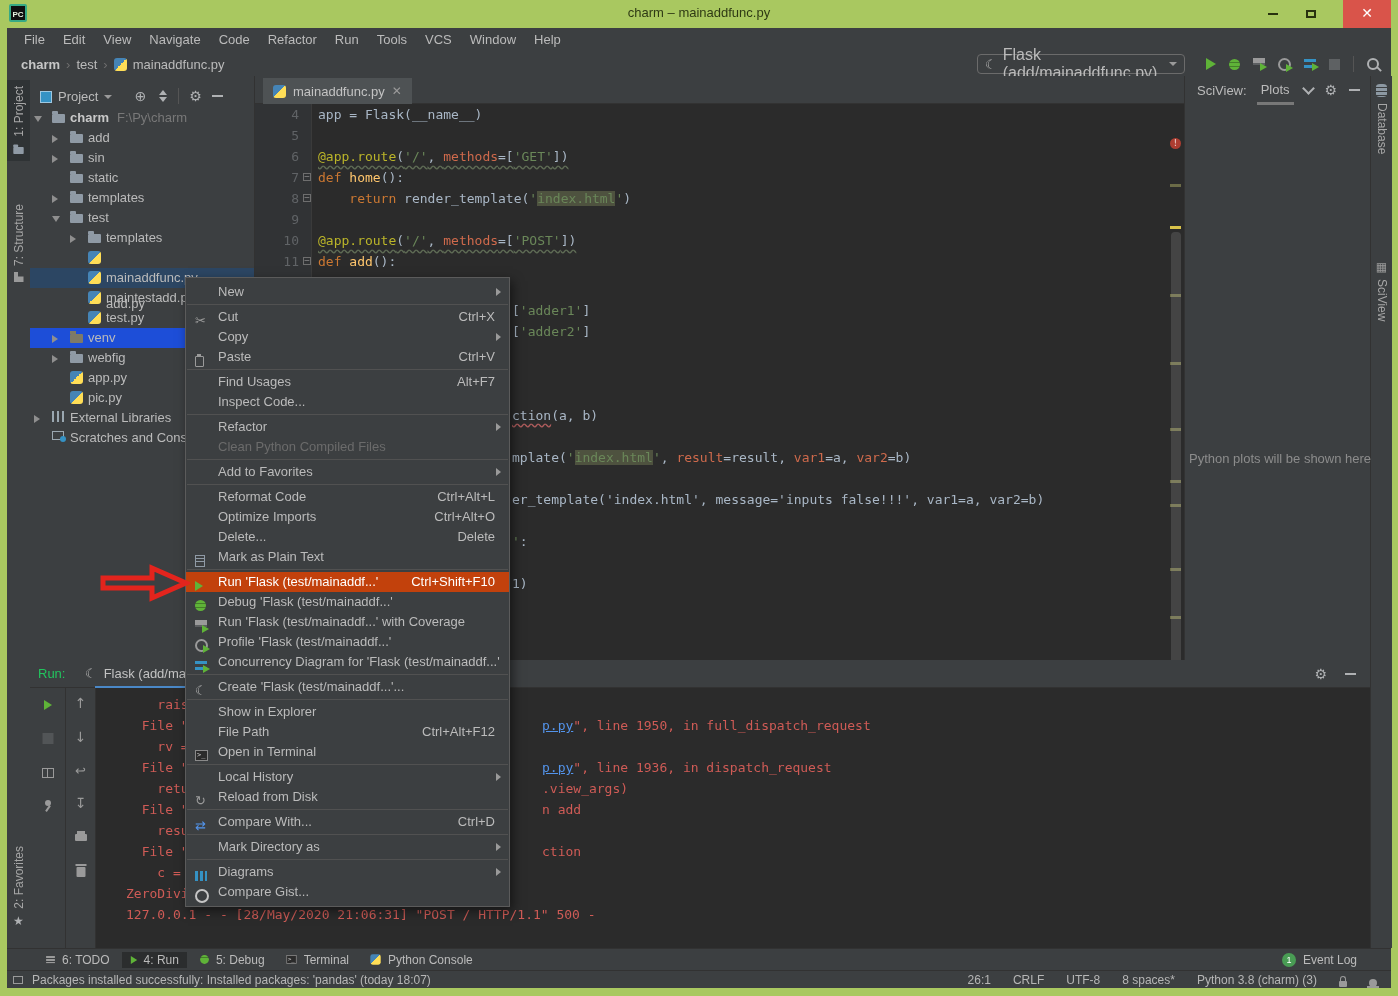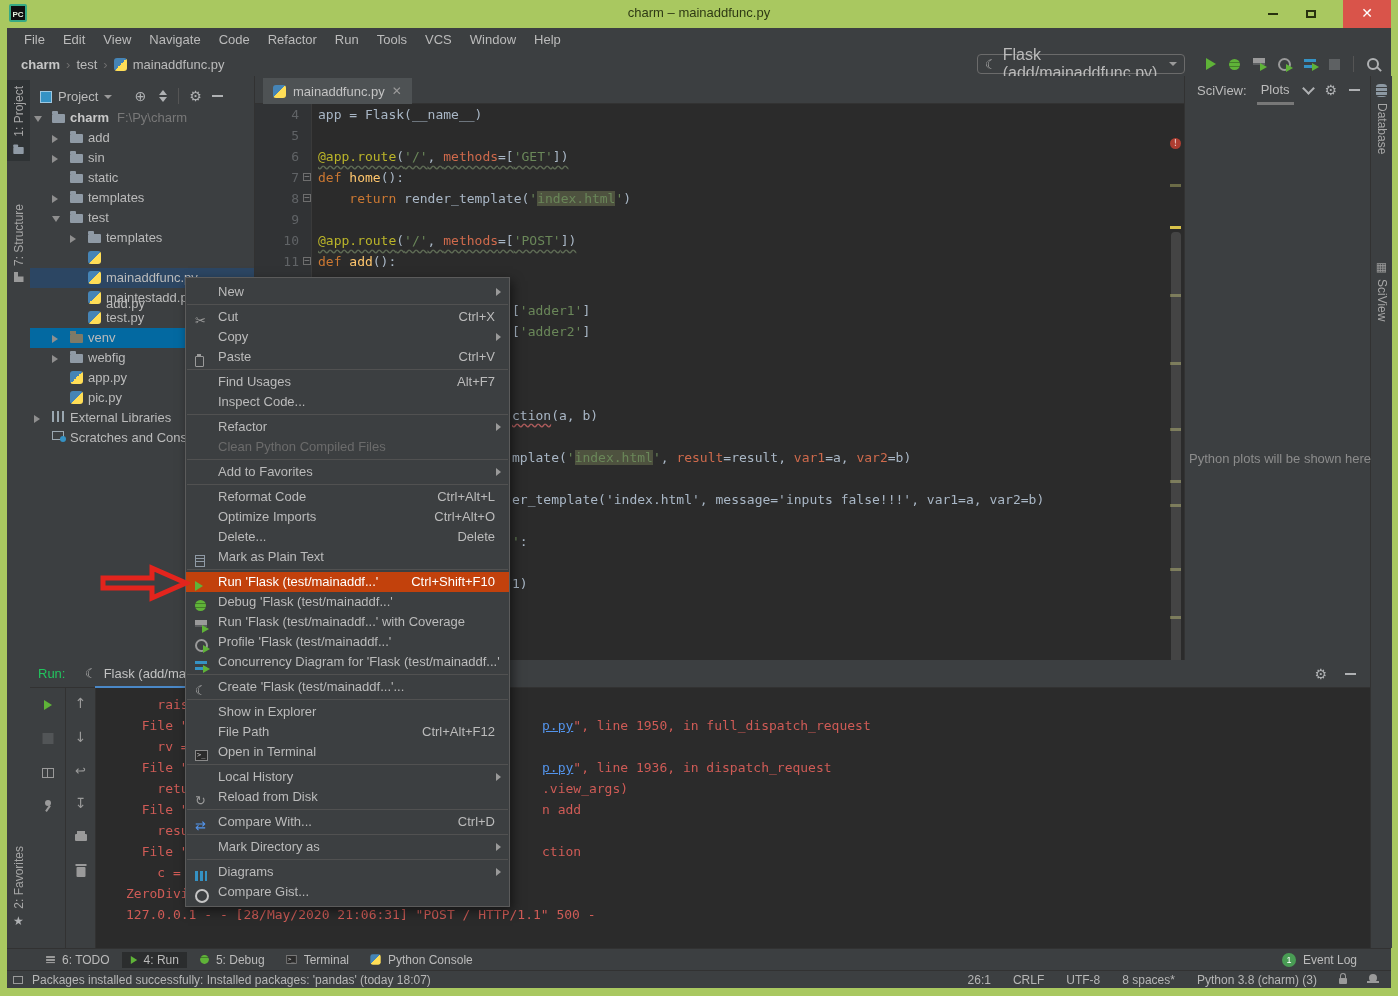--- a/index.html
+++ b/index.html
@@ -108,21 +108,21 @@
   .tree{position:absolute;left:0;top:32px;width:100%;}
   .trow{position:absolute;left:0;width:100%;height:20px;display:flex;align-items:center;}
   .trow .arr{position:absolute;top:7px;}
   .arr-right{width:0;height:0;border-left:6px solid #8f8f8f;border-top:4px solid transparent;border-bottom:4px solid transparent;}
   .arr-down{width:0;height:0;border-top:6px solid #8f8f8f;border-left:4px solid transparent;border-right:4px solid transparent;margin-top:1px;}
   .trow .t-ic{position:absolute;top:3px;}
   .t-label{position:absolute;top:2px;font-size:13px;color:#bbbbbb;white-space:nowrap;}
   .t-label b{font-weight:bold;color:#c9c9c9;}
   .t-hint{color:#787878;margin-left:8px;font-weight:normal;}
   .trow.selected{background:#2c4663;}
-  .trow.excluded{background:#0369a1;}
+  .trow.excluded{background:#1d4ed8;}
   
   .editor{position:absolute;left:255px;top:76px;width:929px;height:584px;background:#2b2b2b;}
   .ed-tabbar{position:absolute;left:0;top:0;width:100%;height:28px;background:#3c3f41;border-bottom:1px solid #323232;box-sizing:border-box;}
   .ed-tab{position:absolute;left:8px;top:2px;height:26px;background:#4e5254;display:flex;align-items:center;gap:7px;padding:0 10px;font-size:13px;color:#c3c3c3;}
   .ed-close{color:#9b9b9b;font-size:12px;}
   .ed-body{position:absolute;left:0;top:28px;width:100%;height:556px;font-family:"DejaVu Sans Mono",monospace;font-size:13px;}
   .ed-gutter{position:absolute;left:0;top:0;width:57px;height:100%;background:#313335;border-right:1px solid #3a3a3a;box-sizing:border-box;}
   .ed-line{position:absolute;left:0;width:100%;height:21px;line-height:21px;white-space:pre;}
   .ed-num{position:absolute;left:0;width:44px;text-align:right;color:#606366;}
   .ed-fold{position:absolute;left:48px;top:6px;width:8px;height:8px;border:1px solid #6e6e6e;box-sizing:border-box;color:#9a9a9a;font-size:8px;line-height:6px;text-align:center;}
@@ -174,21 +174,21 @@
   .menu-sep{height:1px;background:#515151;margin:2px 1px;}
   
   .anno-arrow{position:absolute;left:100px;top:564px;z-index:60;}
   
   .bottombar{position:absolute;left:7px;top:948px;width:1384px;height:22px;background:#3c3f41;border-top:1px solid #323232;box-sizing:border-box;display:flex;align-items:center;padding-left:30px;gap:4px;}
   .bb-tab{display:flex;align-items:center;gap:6px;padding:1px 8px;font-size:12px;color:#bbbbbb;}
   .bb-tab.active{background:#2b2d2e;}
   .bb-right{margin-left:auto;display:flex;align-items:center;gap:7px;padding-right:34px;font-size:12px;}
   .statusbar{position:absolute;left:7px;top:970px;width:1384px;height:18px;background:#3c3f41;border-top:1px solid #323232;box-sizing:border-box;display:flex;align-items:center;font-size:12px;color:#b6b6b6;}
   .sb-left{display:flex;align-items:center;gap:9px;padding-left:6px;}
-  .sb-right{margin-left:auto;display:flex;align-items:flex-start;gap:22px;padding-right:14px;}
+  .sb-right{margin-left:auto;display:flex;align-items:flex-end;gap:22px;padding-right:14px;}
 </style>
 </head>
 <body>
 
 <div class="screen">
 
   <div class="titlebar">
     <div class="pc-logo">PC</div>
     <div class="title-text">charm – mainaddfunc.py</div>
     <div class="win-btn btn-min"><span class="min-glyph"></span></div>

